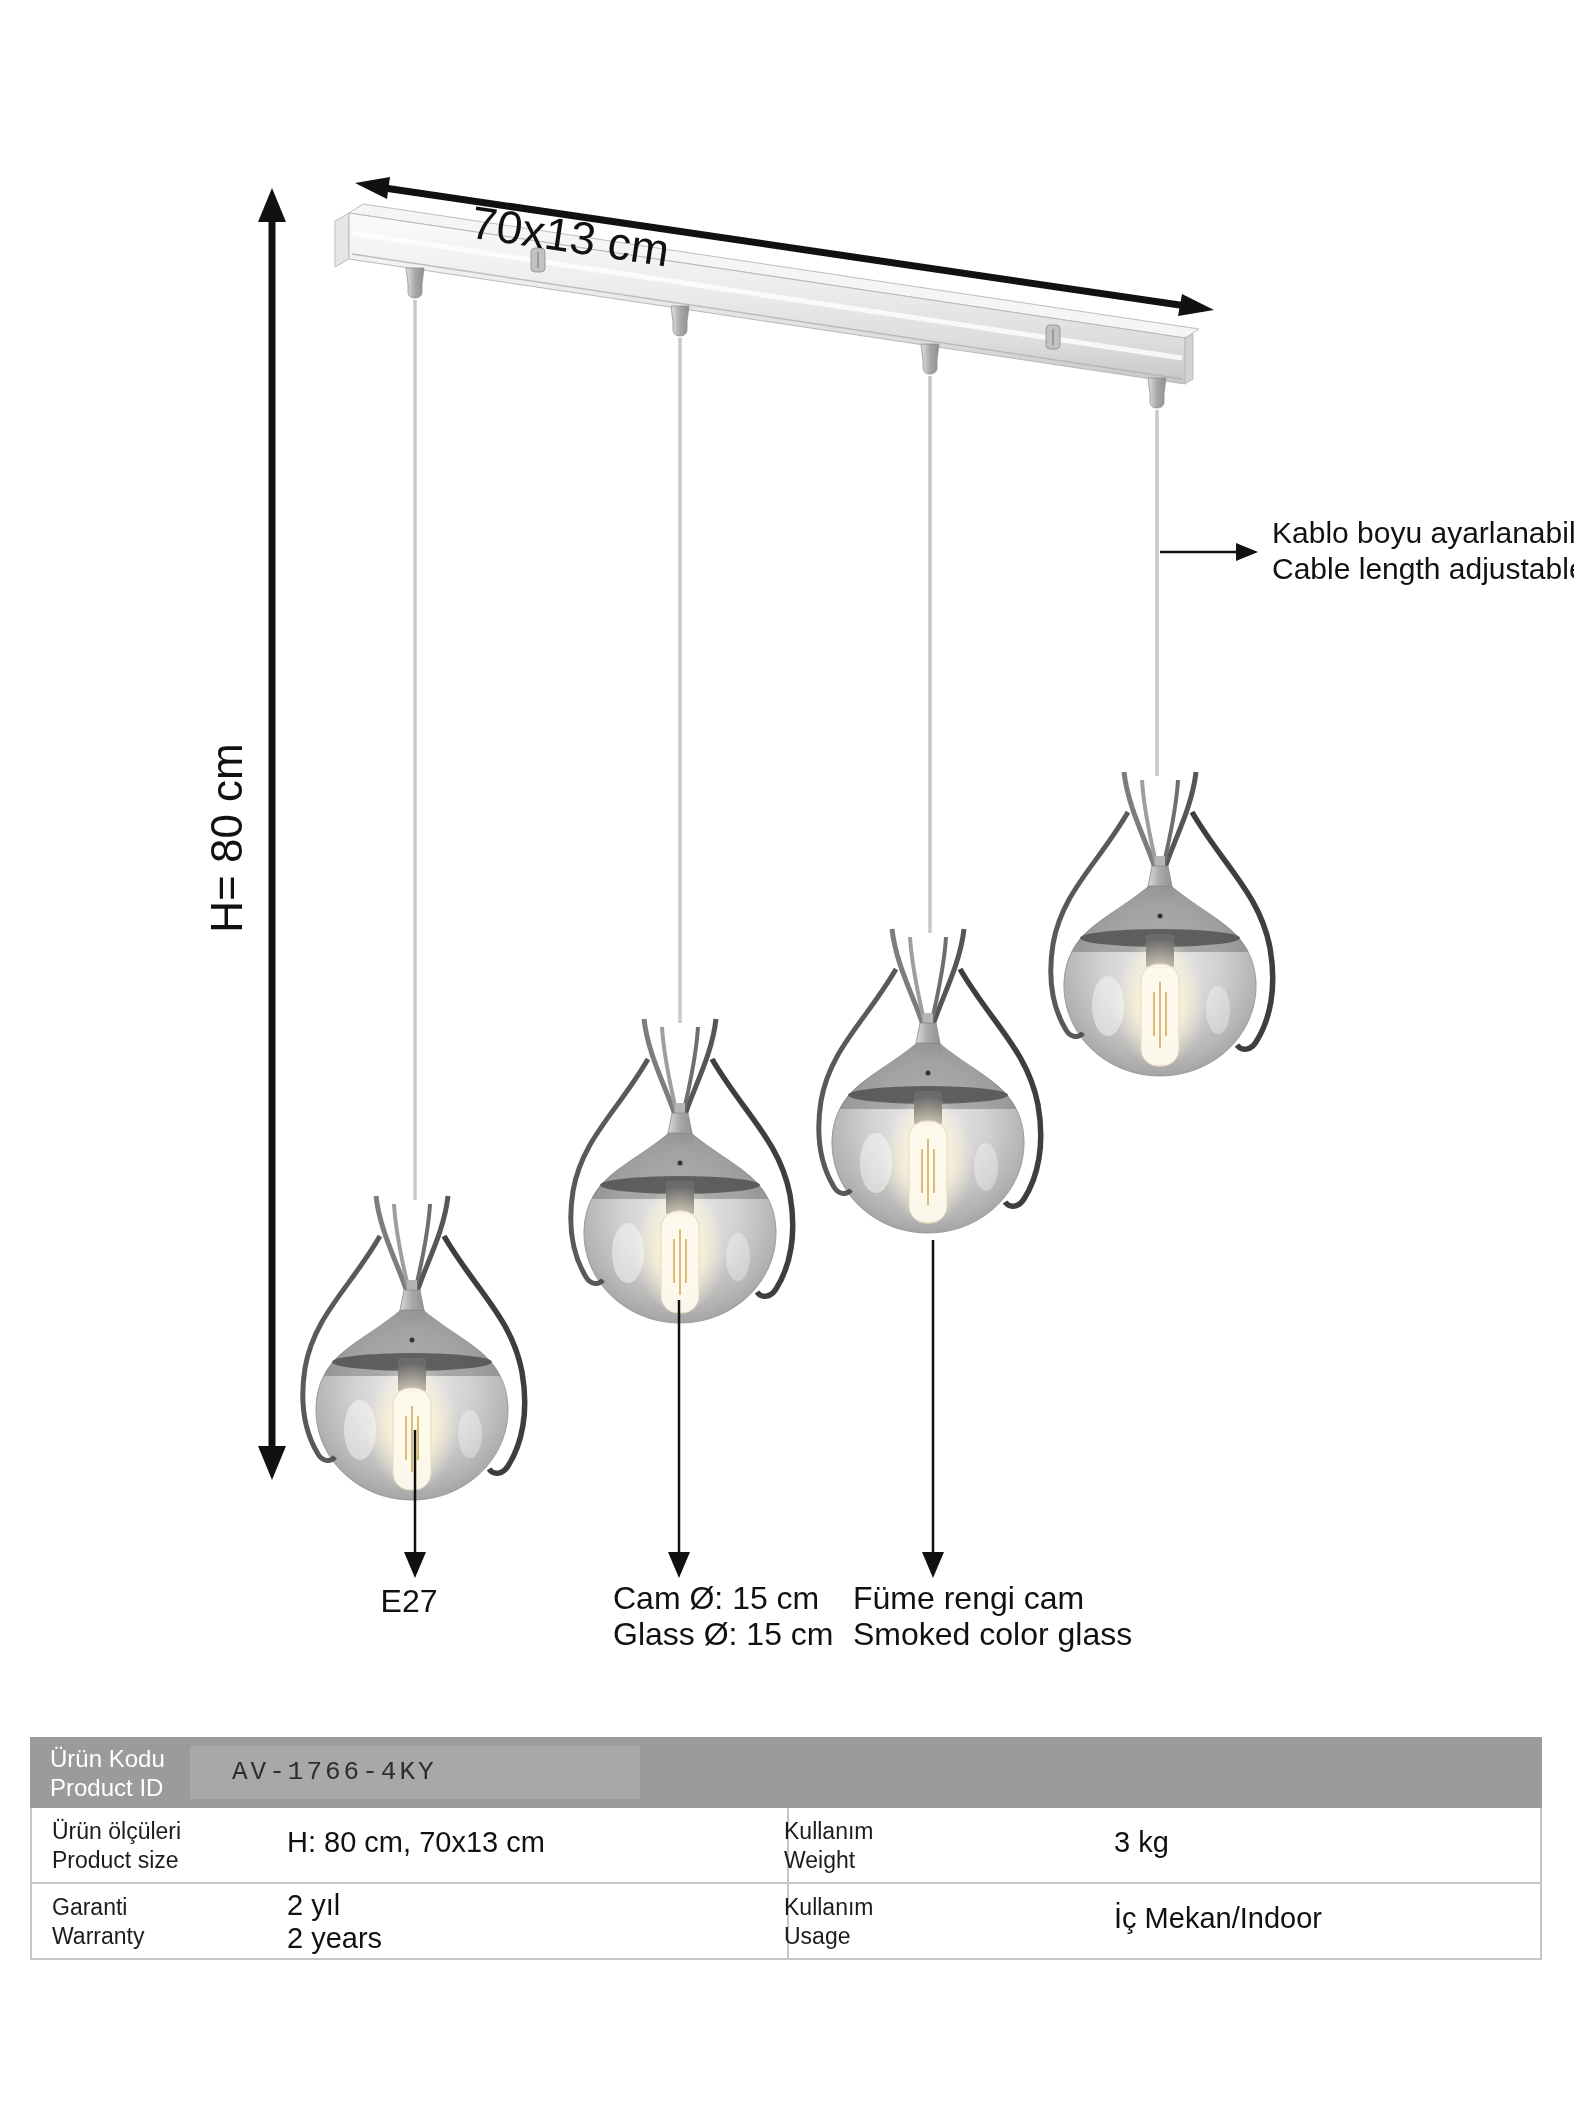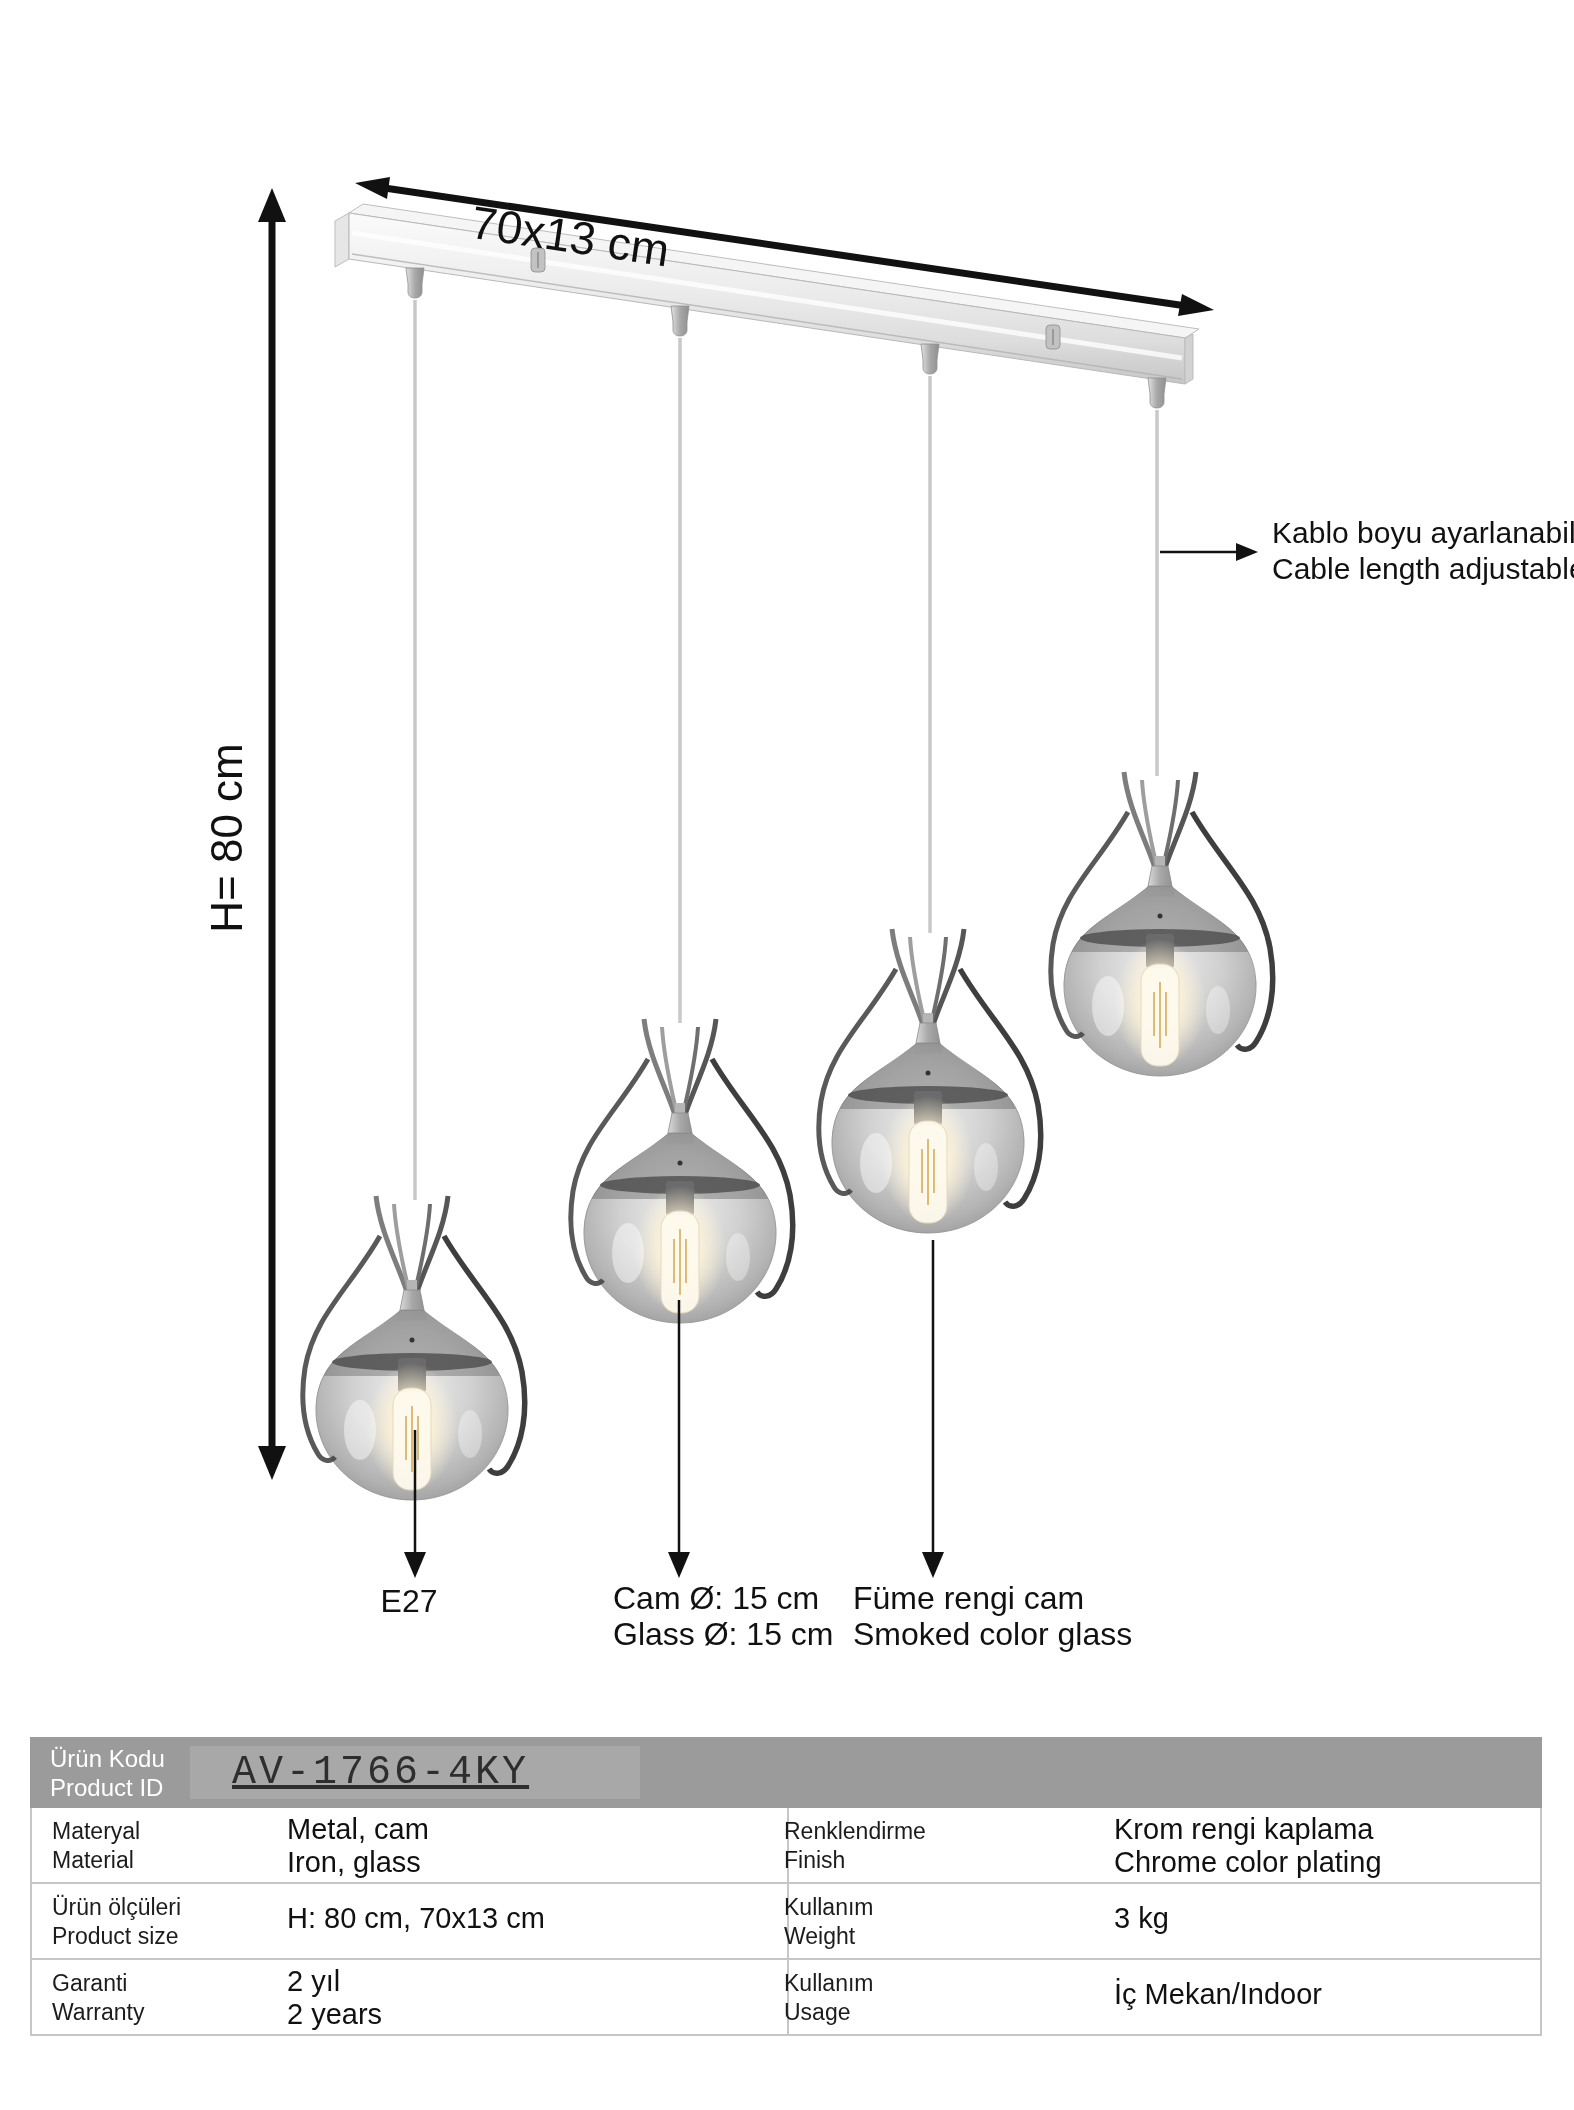--- a/index.html
+++ b/index.html
@@ -5,21 +5,21 @@
   html,body{margin:0;padding:0;background:#ffffff;}
   body{font-family:"Liberation Sans", sans-serif;color:#1a1a1a;}
   .stage{position:relative;width:1574px;height:2110px;background:#ffffff;overflow:hidden;}
   .illustration{position:absolute;left:0;top:0;}
 
   
   .spec-table{position:absolute;left:30px;top:1737px;width:1512px;}
   .spec-header{position:relative;height:71px;background:var(--header-bg,#9b9b9b);}
   .spec-header .hdr-labels{position:absolute;left:20px;top:7px;color:#ffffff;font-weight:normal;font-size:24px;line-height:29px;}
   .code-box{position:absolute;left:160px;top:9px;width:450px;height:53px;background:var(--code-bg,#a8a8a8);}
-  .code-box .code-text{font-family:"Liberation Mono", monospace;font-size:40px;letter-spacing:3px;color:#2e2e2e;line-height:53px;padding-left:42px;white-space:nowrap;text-decoration:underline;}
+  .code-box .code-text{font-family:"Liberation Mono", monospace;font-size:26px;letter-spacing:3px;color:#2e2e2e;line-height:53px;padding-left:42px;white-space:nowrap;}
   .spec-rows{position:relative;border-left:2px solid var(--div,#c6c6c6);border-right:2px solid var(--div,#c6c6c6);border-bottom:2px solid var(--div,#c6c6c6);}
   .spec-row{position:relative;height:74px;}
   .spec-row + .spec-row{border-top:2px solid var(--div,#c6c6c6);}
   .mid-divider{position:absolute;left:755px;top:0;width:2px;height:100%;background:var(--div,#c6c6c6);}
   .cell-label{position:absolute;top:9px;font-size:23px;line-height:29px;color:#1c1c1c;}
   .cell-label.l{left:20px;}
   .cell-label.r{left:752px;}
   .cell-value{position:absolute;top:5px;font-size:29px;line-height:33px;color:#111111;}
   .cell-value.l{left:255px;}
   .cell-value.r{left:1082px;}
@@ -162,38 +162,20 @@
         <div>Product ID</div>
       </div>
       <div class="code-box">
         <div class="code-text">AV-1766-4KY</div>
       </div>
     </div>
 
     <div class="spec-rows">
       <div class="mid-divider"></div>
 
-      <div class="spec-row">
-        <div class="cell-label l">
-          <div>Materyal</div>
-          <div>Material</div>
-        </div>
-        <div class="cell-value l">
-          <div>Metal, cam</div>
-          <div>Iron, glass</div>
-        </div>
-        <div class="cell-label r">
-          <div>Renklendirme</div>
-          <div>Finish</div>
-        </div>
-        <div class="cell-value r">
-          <div>Krom rengi kaplama</div>
-          <div>Chrome color plating</div>
-        </div>
-      </div>
 
       <div class="spec-row">
         <div class="cell-label l">
           <div>Ürün ölçüleri</div>
           <div>Product size</div>
         </div>
         <div class="cell-value l single">
           <div>H: 80 cm, 70x13 cm</div>
         </div>
         <div class="cell-label r">

